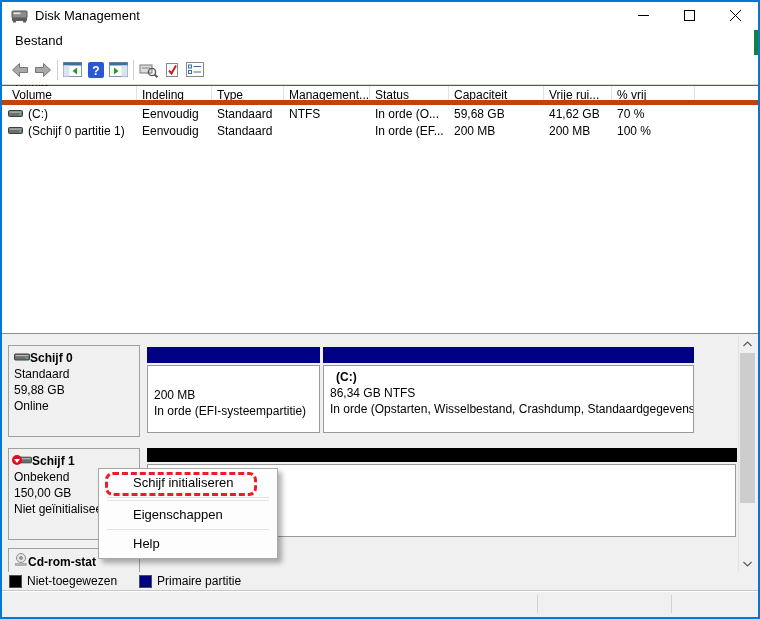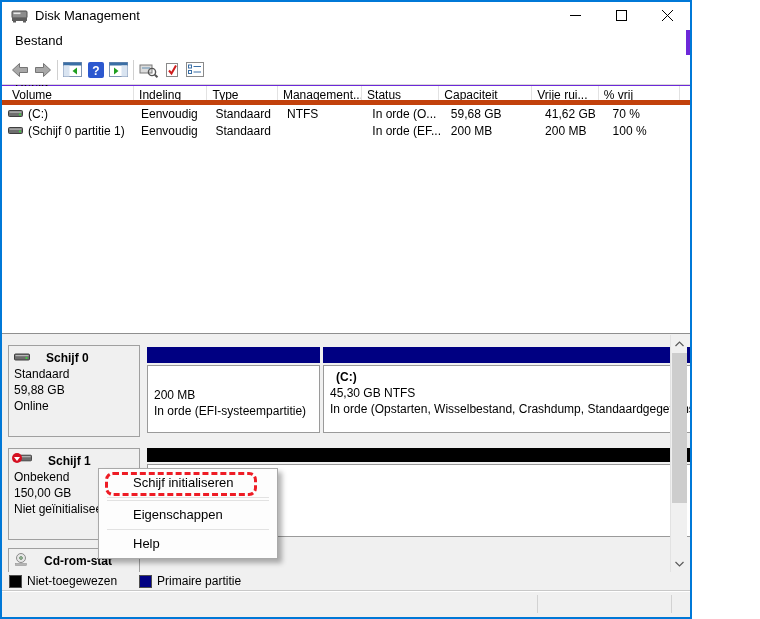--- a/index.html
+++ b/index.html
@@ -1,20 +1,20 @@
 <!DOCTYPE html>
 <html><head>
 <meta charset="utf-8">
 <style>
   * { margin:0; padding:0; box-sizing:border-box; }
   html,body { background:#fff; }
   body { font-family:"Liberation Sans", sans-serif; color:#000; }
 
   .window {
-    position:relative; width:692px; height:619px; background:#6d28d9; overflow:hidden;
+    position:relative; width:760px; height:619px; background:#15803d; overflow:hidden;
   }
   .window .frame {
     position:absolute; inset:0; border:2px solid #0078d7; pointer-events:none; z-index:60;
   }
 
   
   .titlebar { position:absolute; left:2px; top:0; right:2px; height:30px; background:#fff; display:flex; align-items:center; }
   .app-icon { margin-left:9px; width:17px; height:15px; display:inline-flex; }
   .title-text { margin-left:7px; font-size:13px; }
   .win-controls { margin-left:auto; display:flex; height:100%; }
@@ -42,21 +42,21 @@
   .c-status { width:79px; padding-left:5px !important; }
   .c-cap { width:95px; padding-left:5px !important; }
   .c-free { width:68px; padding-left:5px !important; }
   .c-pct { width:83px; padding-left:5px !important; }
   .c-fill { flex:1; border-right:none !important; }
   .lv-hcell.c-volume { padding-left:10px !important; display:block; }
 
   
   .graph-pane { position:absolute; left:2px; top:333px; right:2px; height:239px; background:#f0f0f0; border-top:1px solid #8f8f8f; overflow:hidden; }
   .disk-label { position:absolute; left:6px; width:132px; height:92px; background:#f0f0f0; border:1px solid #a0a0a0; padding:4px 5px 0 5px; font-size:12px; line-height:16px; }
-  .disk-label .dname { font-weight:bold; display:flex; gap:16px; white-space:nowrap; }
+  .disk-label .dname { font-weight:bold; display:flex; align-items:center; gap:0; white-space:nowrap; }
   .band { position:absolute; height:16px; }
   .band-navy { background:#000082; }
   .band-black { background:#000; height:14px; }
   .part-box { position:absolute; background:#fff; border:1px solid #9a9a9a; font-size:12px; line-height:16px; padding:3px 6px; overflow:hidden; white-space:nowrap; }
   .part-box .pname { font-weight:bold; margin-left:6px; }
   .bottom-align { display:flex; flex-direction:column; justify-content:flex-end; padding-bottom:13px; }
 
   .badge-icon { position:relative; display:inline-flex; width:18px; height:12px; }
   .badge-dot { position:absolute; left:-2px; top:0px; width:10px; height:10px; background:#d51021; border-radius:50%; display:flex; align-items:center; justify-content:center; }
   .badge-dot::after { content:""; width:0; height:0; border-left:3px solid transparent; border-right:3px solid transparent; border-top:4px solid #fff; margin-top:1px; }
@@ -260,21 +260,21 @@
       <div>Online</div>
     </div>
     <div class="band band-navy" style="left:145px; top:13px; width:173px;"></div>
     <div class="part-box bottom-align" style="left:145px; top:31px; width:173px; height:68px;">
       <div>200 MB</div>
       <div>In orde (EFI-systeempartitie)</div>
     </div>
     <div class="band band-navy" style="left:321px; top:13px; width:371px;"></div>
     <div class="part-box" style="left:321px; top:31px; width:371px; height:68px;">
       <div class="pname">(C:)</div>
-      <div>45,30 GB NTFS</div>
+      <div>86,34 GB NTFS</div>
       <div>In orde (Opstarten, Wisselbestand, Crashdump, Standaardgegevens</div>
     </div>
 
     <div class="disk-label" style="top:114px;">
       <div class="dname">
         <span class="badge-icon">
           <svg width="16" height="10" viewBox="0 0 16 10" style="margin-left:3px;">
               <rect x="0.5" y="2" width="15" height="6" rx="1" fill="#6e6e6e" stroke="#3e3e3e"></rect>
               <rect x="1.5" y="3" width="13" height="1.2" fill="#b9b9b9"></rect>
             </svg>

